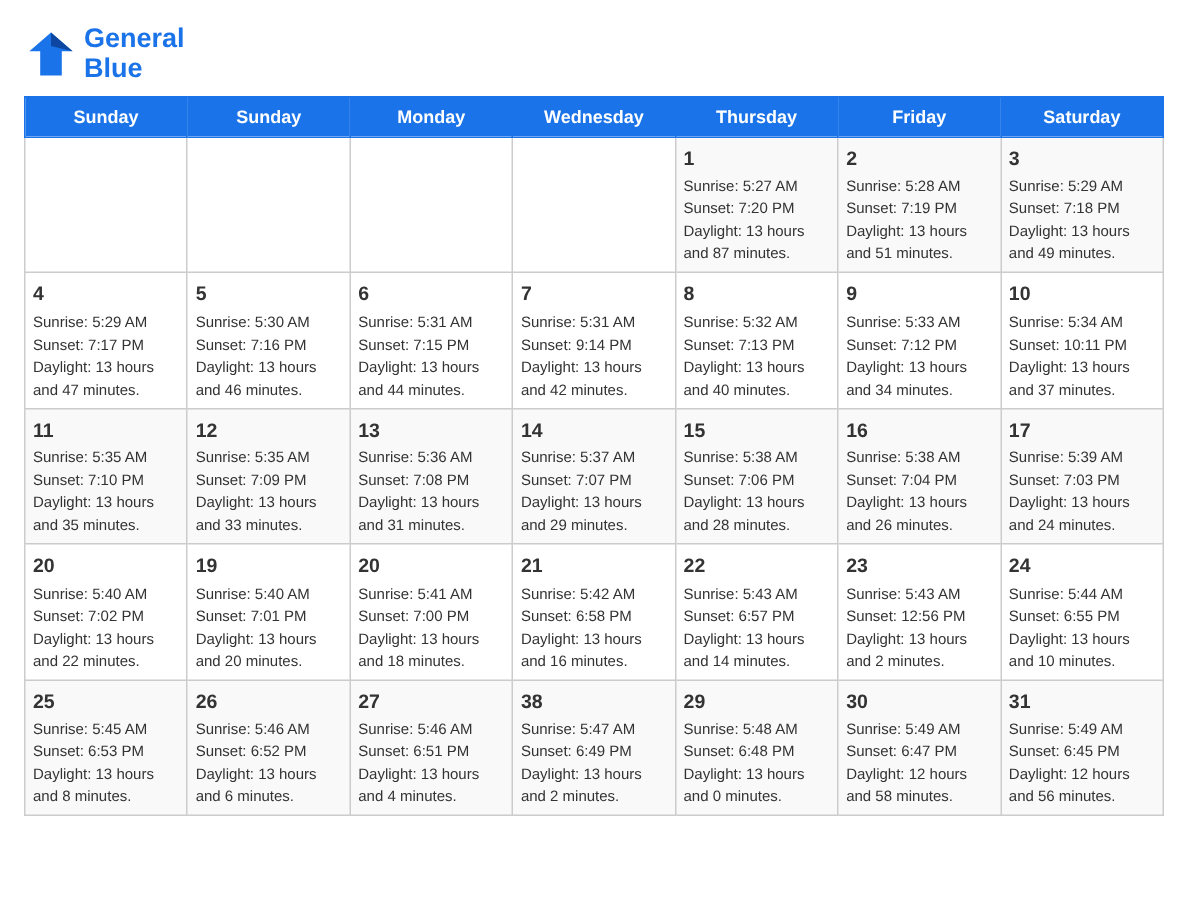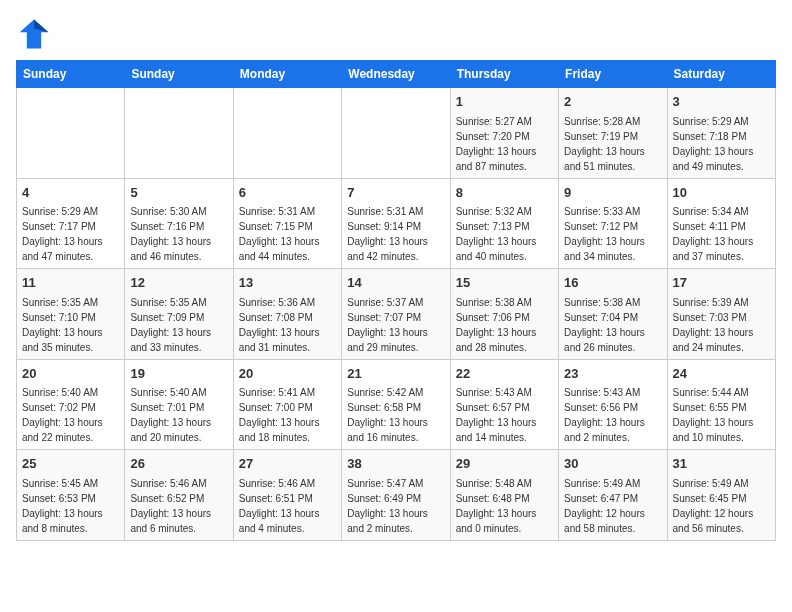--- a/index.html
+++ b/index.html
@@ -48,21 +48,21 @@
       color: #555;
     }
     table {
       width: 100%;
       border-collapse: collapse;
       font-size: 10.5px;
     }
     thead tr th {
       background: #1a73e8;
       color: #fff;
-      text-align: left;
+      text-align: center;
       padding: 6px 6px;
       font-size: 12px;
       font-weight: bold;
       border: 1px solid #1a73e8;
     }
     tbody tr td {
       border: 1px solid #ccc;
       vertical-align: top;
       padding: 4px 5px;
       height: 80px;
@@ -90,20 +90,24 @@
   </style>
 </head>
 <body>
 
 <div class="header">
   <div class="logo">
     <svg class="logo-bird" viewBox="0 0 40 40">
       <polygon points="20,4 36,18 28,18 28,36 12,36 12,18 4,18" fill="#1a73e8"></polygon>
       <polygon points="20,4 36,18 20,14" fill="#0d47a1"></polygon>
     </svg>
+    <div class="logo-text">
+      <div><span>General</span></div>
+      <div><span style="color:#1a73e8">Blue</span></div>
+    </div>
   </div>
   <div class="title-block">
     <div class="month-title"></div>
     <div class="subtitle"></div>
   </div>
 </div>
 
 <table>
   <thead>
     <tr id="weekday-header">
@@ -183,21 +187,21 @@
         <td>
           <span class="day-num">9</span>
           <div>Sunrise: 5:33 AM</div>
           <div>Sunset: 7:12 PM</div>
           <div>Daylight: 13 hours</div>
           <div>and 34 minutes.</div>
         </td>
         <td>
           <span class="day-num">10</span>
           <div>Sunrise: 5:34 AM</div>
-          <div>Sunset: 4:11 PM</div>
+          <div>Sunset: 10:11 PM</div>
           <div>Daylight: 13 hours</div>
           <div>and 37 minutes.</div>
         </td>
       </tr>
       <tr>
         <td>
           <span class="day-num">11</span>
           <div>Sunrise: 5:35 AM</div>
           <div>Sunset: 7:10 PM</div>
           <div>Daylight: 13 hours</div>
@@ -278,21 +282,21 @@
         <td>
           <span class="day-num">22</span>
           <div>Sunrise: 5:43 AM</div>
           <div>Sunset: 6:57 PM</div>
           <div>Daylight: 13 hours</div>
           <div>and 14 minutes.</div>
         </td>
         <td>
           <span class="day-num">23</span>
           <div>Sunrise: 5:43 AM</div>
-          <div>Sunset: 6:56 PM</div>
+          <div>Sunset: 12:56 PM</div>
           <div>Daylight: 13 hours</div>
           <div>and 2 minutes.</div>
         </td>
         <td>
           <span class="day-num">24</span>
           <div>Sunrise: 5:44 AM</div>
           <div>Sunset: 6:55 PM</div>
           <div>Daylight: 13 hours</div>
           <div>and 10 minutes.</div>
         </td>

